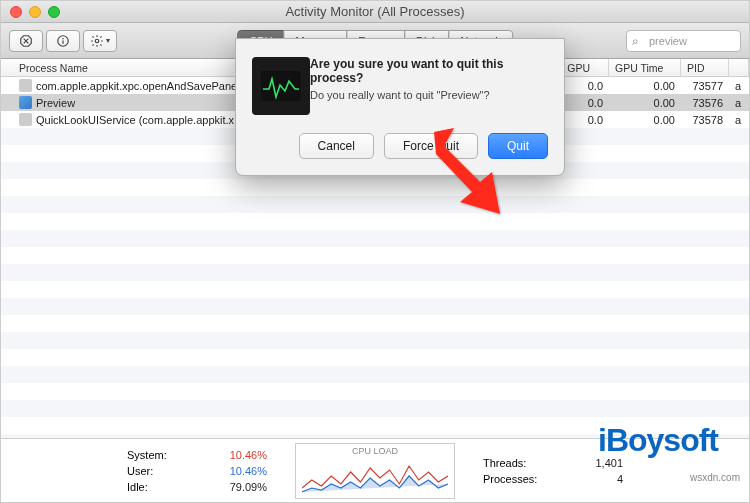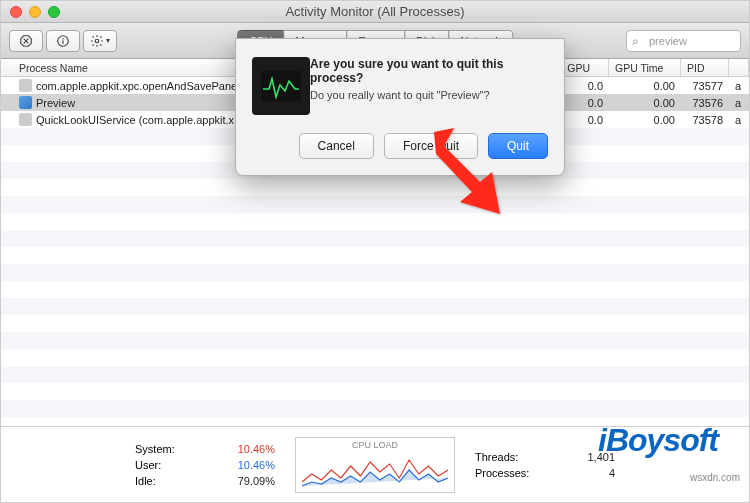--- a/index.html
+++ b/index.html
@@ -40,21 +40,21 @@
 .c-name { width: 420px; display: flex; align-items: center; gap: 4px; padding-left: 18px; }
 .c-ups { width: 56px; text-align: right; }
 .c-gpu { width: 60px; text-align: right; }
 .c-gtime { width: 72px; text-align: right; }
 .c-pid { width: 48px; text-align: right; }
 .c-usr { width: 20px; }
 .proc-icon { width: 13px; height: 13px; background: #ccc; border-radius: 2px; flex-shrink: 0; }
 .proc-icon.prev { background: linear-gradient(135deg, #5aa3e8, #3478c6); }
 
 
-.footer { height: 76px; border-top: 1px solid #cfcfcf; display: flex; align-items: center; justify-content: center; padding: 8px 18px; gap: 20px; background: #fff; }
+.footer { height: 64px; border-top: 1px solid #cfcfcf; display: flex; align-items: center; justify-content: center; padding: 8px 18px; gap: 28px; background: #fff; }
 .fcol { display: flex; flex-direction: column; gap: 4px; font-size: 11px; min-width: 140px; }
 .frow { display: flex; justify-content: space-between; }
 .frow .v { color: #222; }
 .frow .v.red { color: #d63a2c; }
 .frow .v.blue { color: #2a6fd6; }
 .sparkline-box { border: 1px solid #ccc; padding: 2px 6px; width: 160px; }
 .spark-title { text-align: center; font-size: 9px; color: #888; margin-bottom: 2px; }
 .spark { width: 100%; height: 36px; }
 
 
@@ -66,21 +66,21 @@
 .dlg-title { font-size: 12px; font-weight: 600; color: #222; margin-bottom: 4px; }
 .dlg-msg { font-size: 11px; color: #444; }
 .dlg-btns { display: flex; justify-content: flex-end; gap: 10px; margin-top: 6px; }
 .dlg-btn { height: 22px; padding: 12px 18px; border-radius: 5px; font-size: 12px; border: 1px solid #b5b5b5; background: linear-gradient(#fefefe, #efefef); color: #222; display: flex; align-items: center; }
 .dlg-btn.primary { background: linear-gradient(#5aa3ff, #2a7dff); border-color: #1f6de0; color: #fff; font-weight: 500; }
 
 
 .arrow { position: absolute; left: 420px; top: 124px; z-index: 20; pointer-events: none; }
 
 
-.wmark { position: absolute; right: 32px; bottom: 44px; z-index: 30; font-weight: 800; font-style: italic; font-size: 32px; color: #0a66c2; letter-spacing: -1px; }
+.wmark { position: absolute; right: 32px; bottom: 44px; z-index: 30; font-weight: 800; font-size: 32px; color: #0a66c2; letter-spacing: -1px; }
 .wmark .b { color: #0a66c2; }
 .wmark2 { position: absolute; right: 10px; bottom: 20px; z-index: 30; font-size: 10px; color: #888; margin-top: 28px; }
 </style>
 </head>
 <body>
 
 <div class="window">
 
   <div class="titlebar">
     <div class="traffic">

